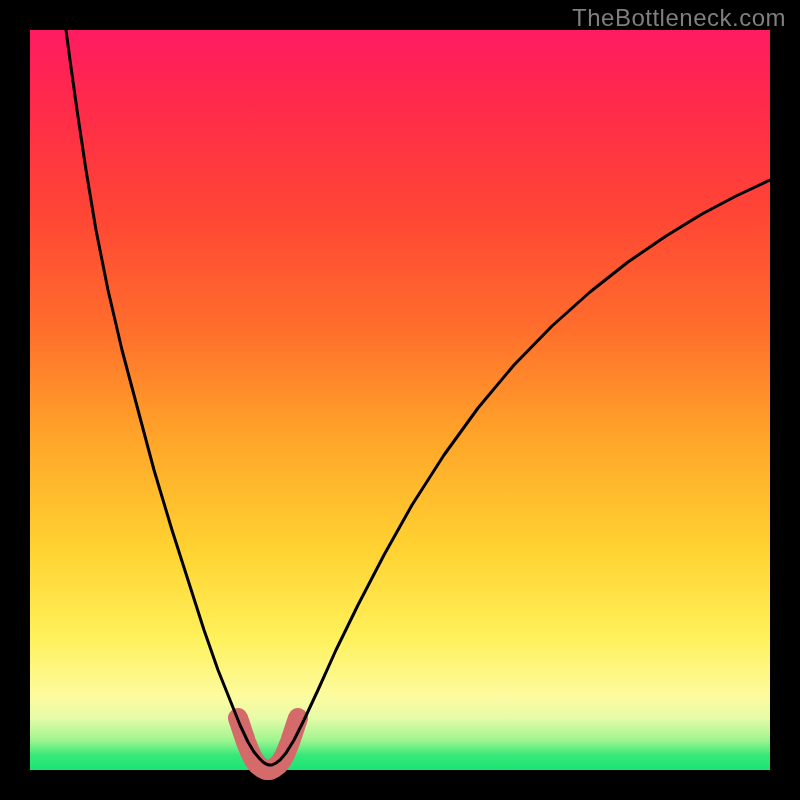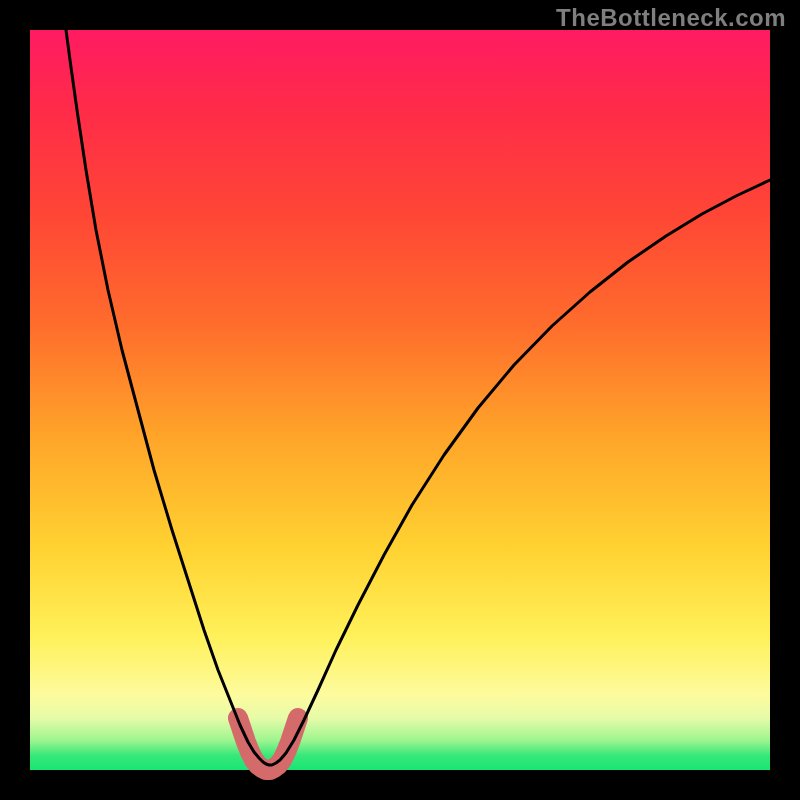--- a/index.html
+++ b/index.html
@@ -40,21 +40,21 @@
       #38e87a 98%,
       #18e574 100%
     );
   }
   .watermark {
     position: absolute;
     top: 4px;
     right: 14px;
     font-family: Arial, Helvetica, sans-serif;
     font-size: 24px;
-    font-weight: 700;
+    font-weight: 400;
     color: #7f7f7f;
     letter-spacing: 0.5px;
     user-select: none;
   }
   svg.curves {
     position: absolute;
     left: 0;
     top: 0;
     width: 740px;
     height: 740px;

